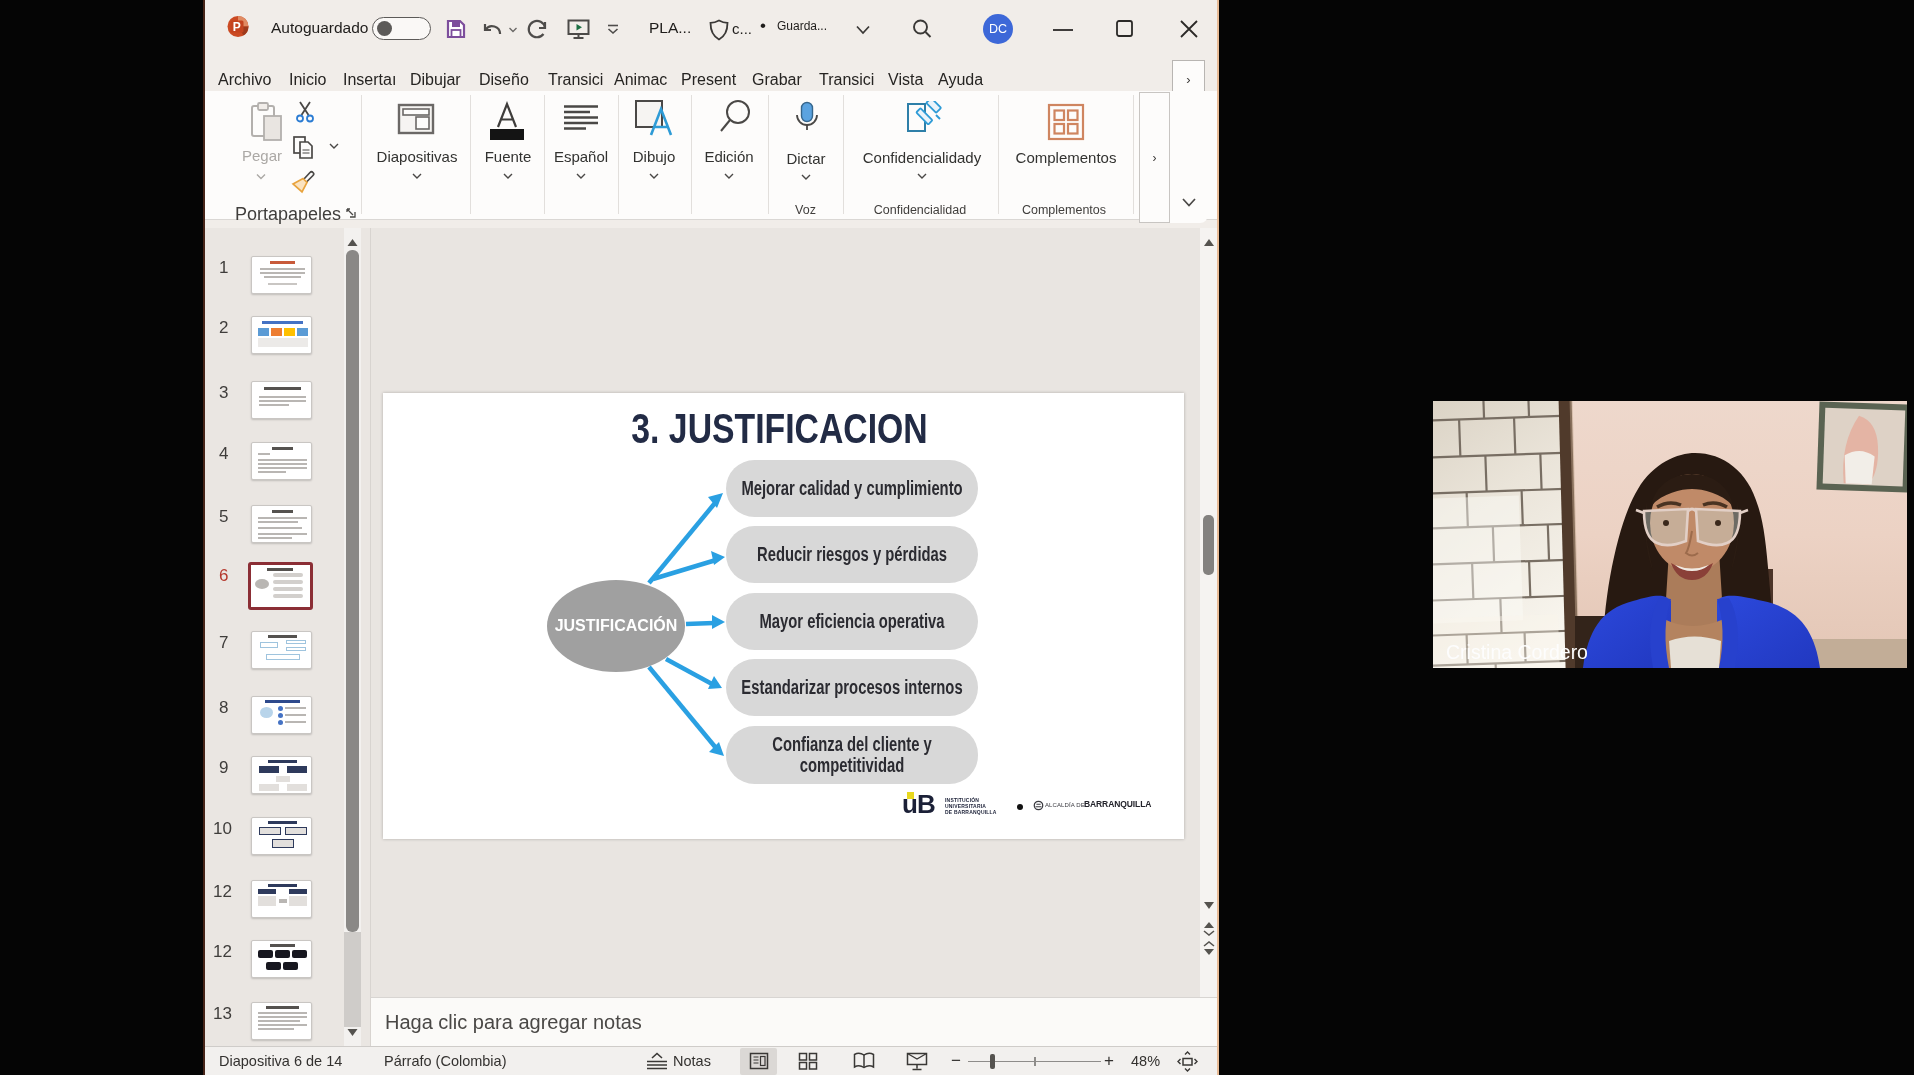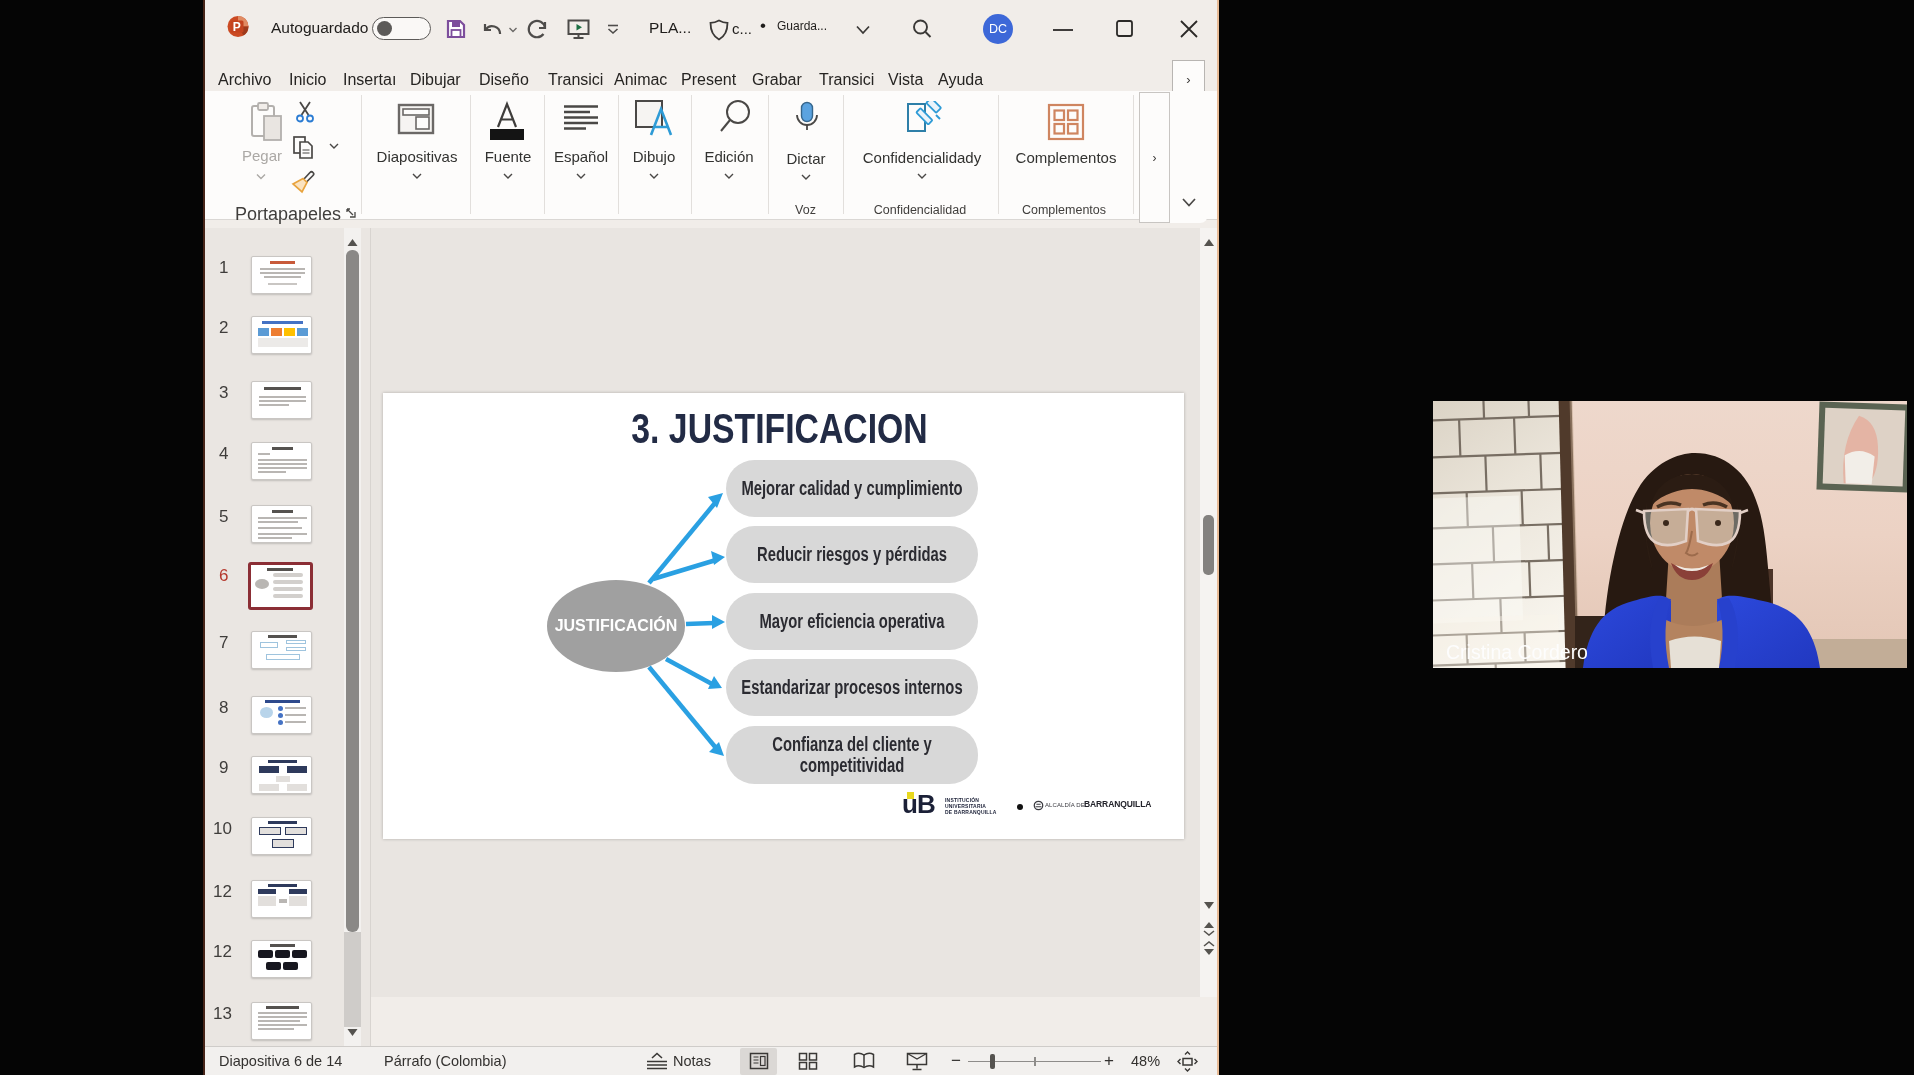--- a/index.html
+++ b/index.html
@@ -423,20 +423,23 @@
   <svg class="ico" style="left:832px;top:693px" width="12" height="15" viewBox="0 0 12 15">
         <path d="M1 7 L6 1 L11 7 Z" fill="#55534f"></path>
         <path d="M1 10 L6 14 L11 10" stroke="#55534f" stroke-width="1.6" fill="none"></path>
       </svg>
   <svg class="ico" style="left:832px;top:713px" width="12" height="15" viewBox="0 0 12 15">
         <path d="M1 8 L6 14 L11 8 Z" fill="#55534f"></path>
         <path d="M1 5 L6 1 L11 5" stroke="#55534f" stroke-width="1.6" fill="none"></path>
       </svg>
 </div>
 
+<div class="a" id="notes" style="left:168px;top:997px;width:846px;height:49px;background:#fbfaf8;border-top:1px solid #d8d5d2">
+  <div class="a" style="left:14px;top:13px;font-size:20px;color:#4a4846">Haga clic para agregar notas</div>
+</div>
 
 <div class="a" id="status" style="left:2px;top:1046px;width:1012px;height:29px;background:#f2f0ee;border-top:1px solid #cfccc9;font-size:14.5px;color:#33312f">
   <div class="a" style="left:14px;top:6px">Diapositiva 6 de 14</div>
   <div class="a" style="left:179px;top:6px">Párrafo (Colombia)</div>
   <svg class="ico" style="left:440px;top:5px" width="24" height="19" viewBox="0 0 24 19">
     <path d="M7 6 L12 1.5 L17 6" fill="none" stroke="#3a3836" stroke-width="1.6"></path>
     <path d="M2 9.5 h20 M2 13 h20 M2 16.5 h20" stroke="#3a3836" stroke-width="1.6"></path>
   </svg>
   <div class="a" style="left:468px;top:6px">Notas</div>
   <div class="a" style="left:535px;top:1px;width:37px;height:27px;background:#dbd8d5;border-radius:2px"></div>

